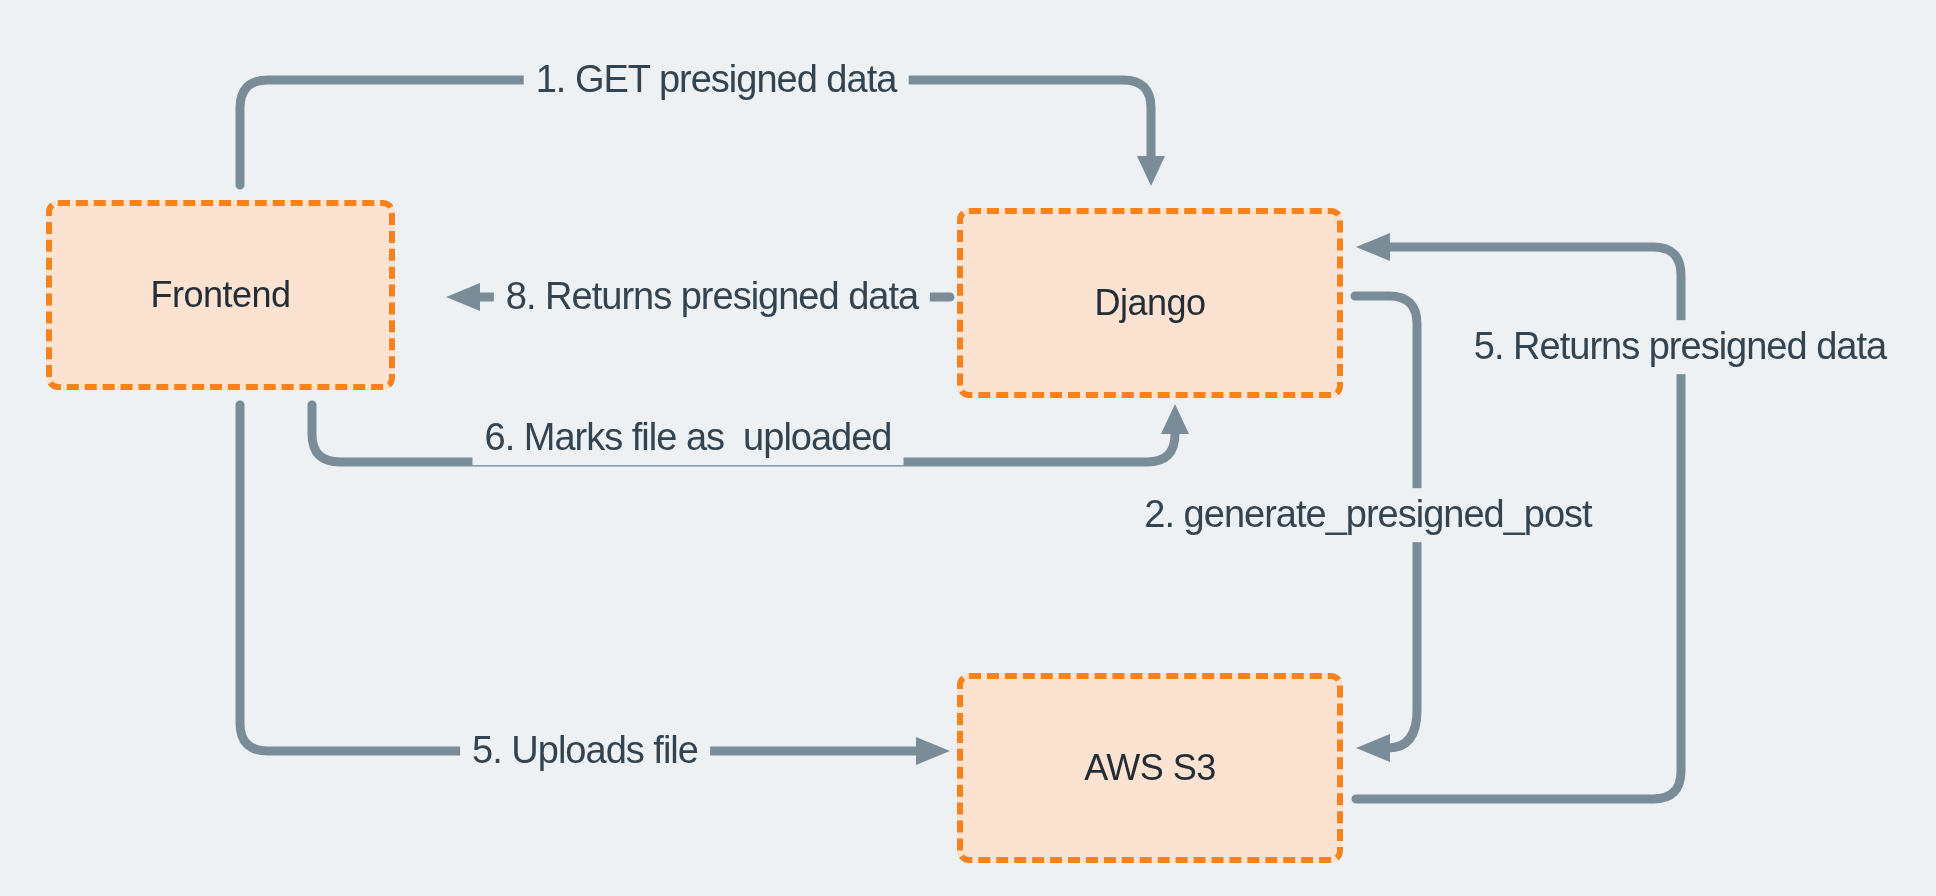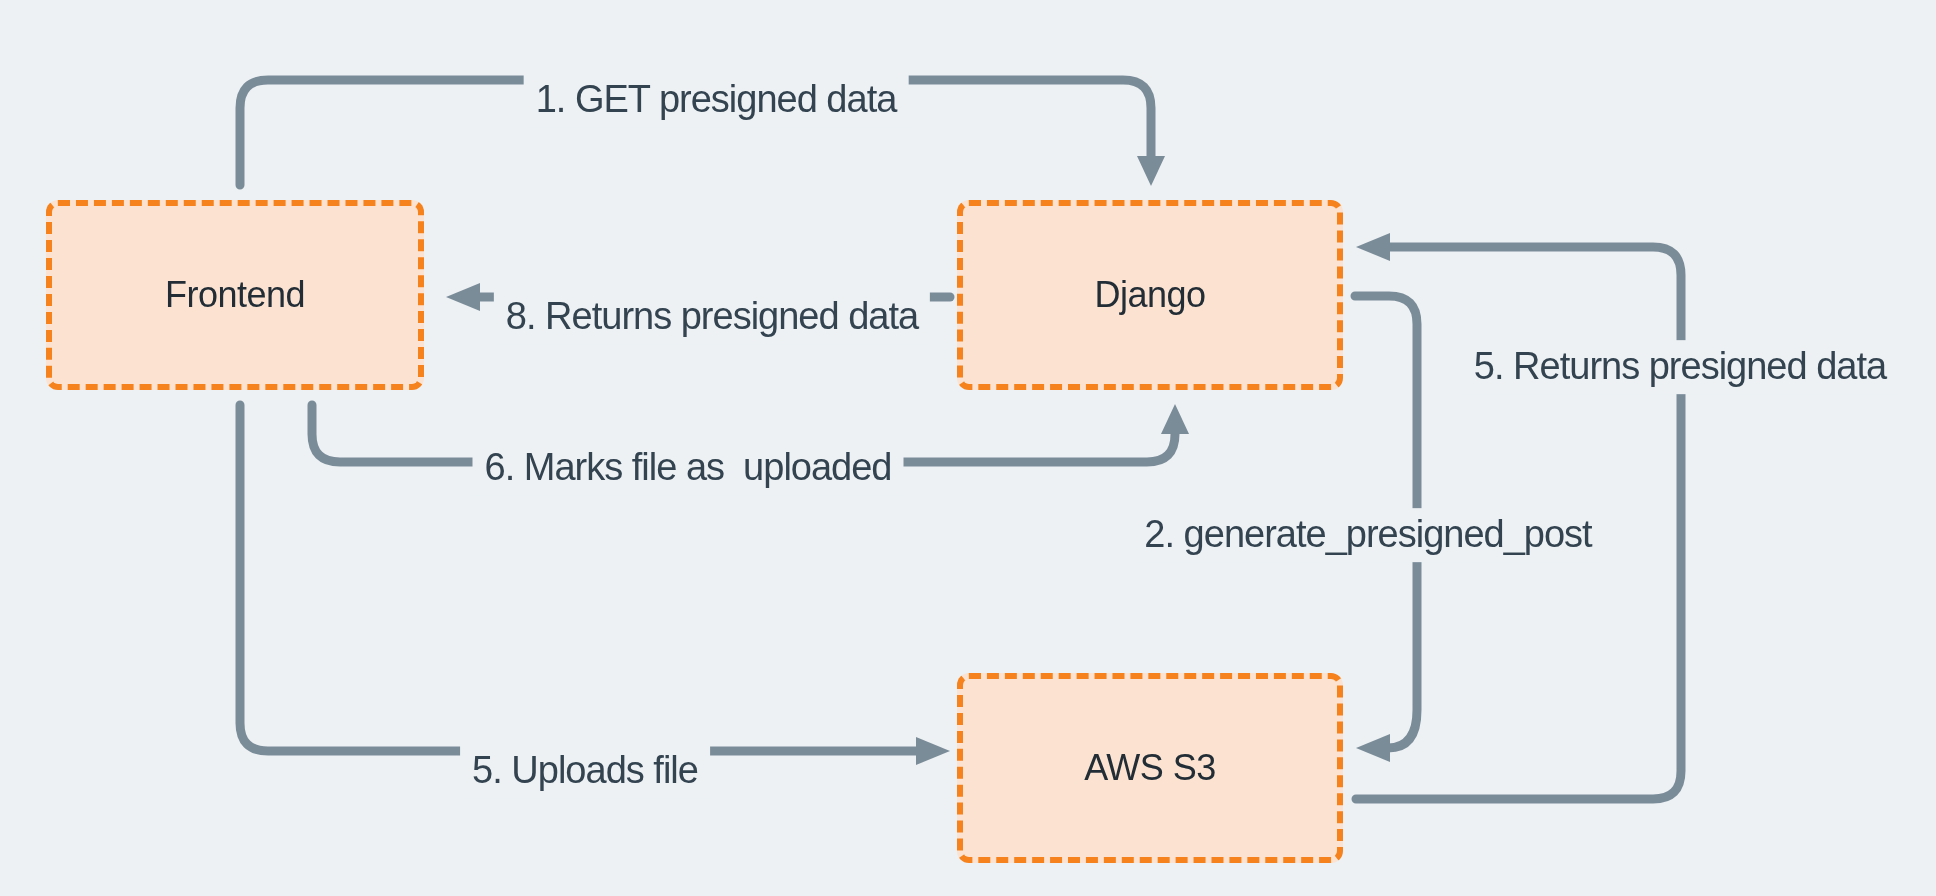--- a/index.html
+++ b/index.html
@@ -16,46 +16,45 @@
     position:relative;
     background:var(--bg);
     font-family:"Liberation Sans","DejaVu Sans",sans-serif;
     overflow:hidden;
   }
   svg.wires{position:absolute;inset:0;width:1936px;height:896px;}
   .edge{fill:none;stroke:var(--arrow);stroke-width:9;stroke-linecap:round;stroke-linejoin:round;}
   .arrowhead{fill:var(--arrow);stroke:none;}
   .node{
     position:absolute;
-    width:378px;height:190px;
+    width:349px;height:190px;
     background:var(--box-fill);
     border:6px dashed var(--box-border);
     border-radius:12px;
     display:flex;align-items:center;justify-content:center;
   }
   .node-label{
     font-size:36px;font-weight:500;color:var(--node-label);letter-spacing:-0.5px;
   }
   #node-frontend{left:46px;top:200px;}
-  #node-django{left:957px;top:200px;width:386px;}
+  #node-django{left:957px;top:208px;width:386px;}
   #node-aws-s3{left:957px;top:652px;width:386px;margin-top:21px;}
   .edge-label{
     position:absolute;
     transform:translate(-50%,-50%);
     background:var(--bg);
     color:var(--edge-label);
     font-size:38px;font-weight:500;letter-spacing:-1px;
     white-space:pre;
     padding:5px 12px;
     line-height:1.15;
-    margin-top:20px;
   }
   #edge-label-1{left:716px;top:80px;}
   #edge-label-4{left:712px;top:297px;}
-  #edge-label-6{left:688px;top:448px;}
+  #edge-label-6{left:688px;top:438px;}
   #edge-label-5{left:585px;top:751px;}
   #edge-label-2{left:1368px;top:515px;}
   #edge-label-3{left:1680px;top:347px;}
 </style>
 </head>
 <body>
 
 <svg class="wires" viewBox="0 0 1936 896">
 
   <path class="edge" d="M 240,185 V 108 Q 240,80 268,80 H 1123 Q 1151,80 1151,108 V 156"></path>

